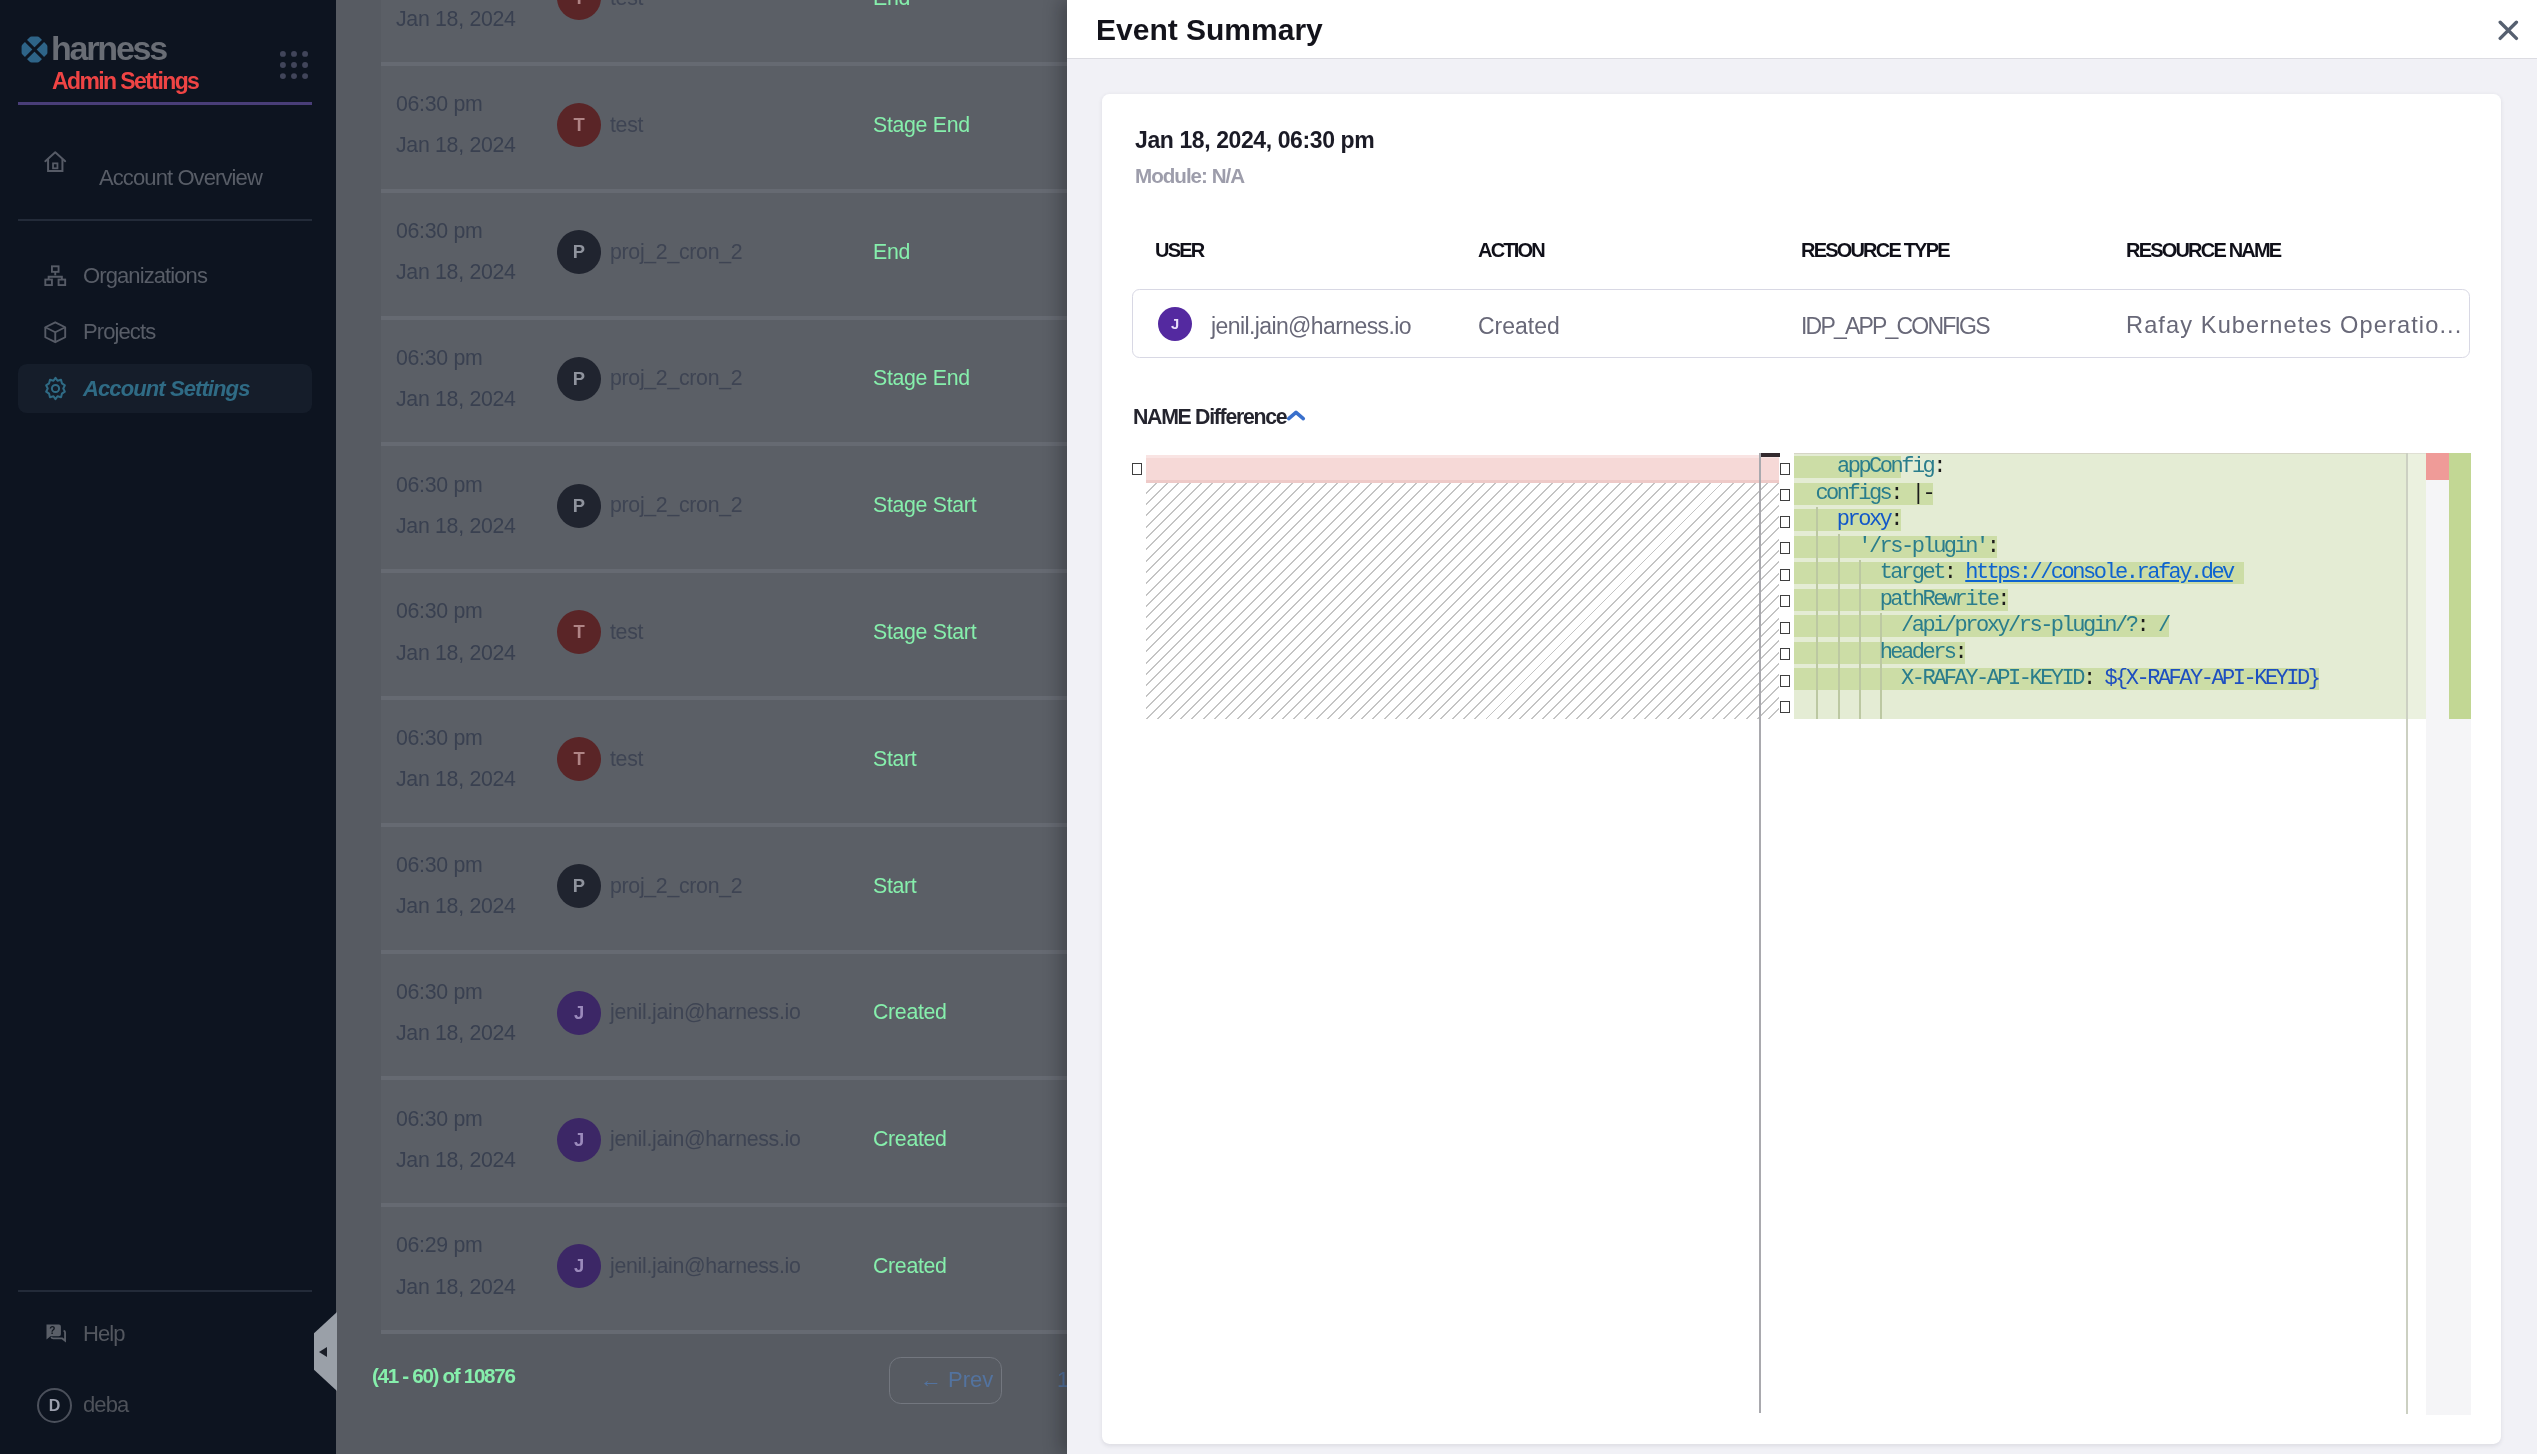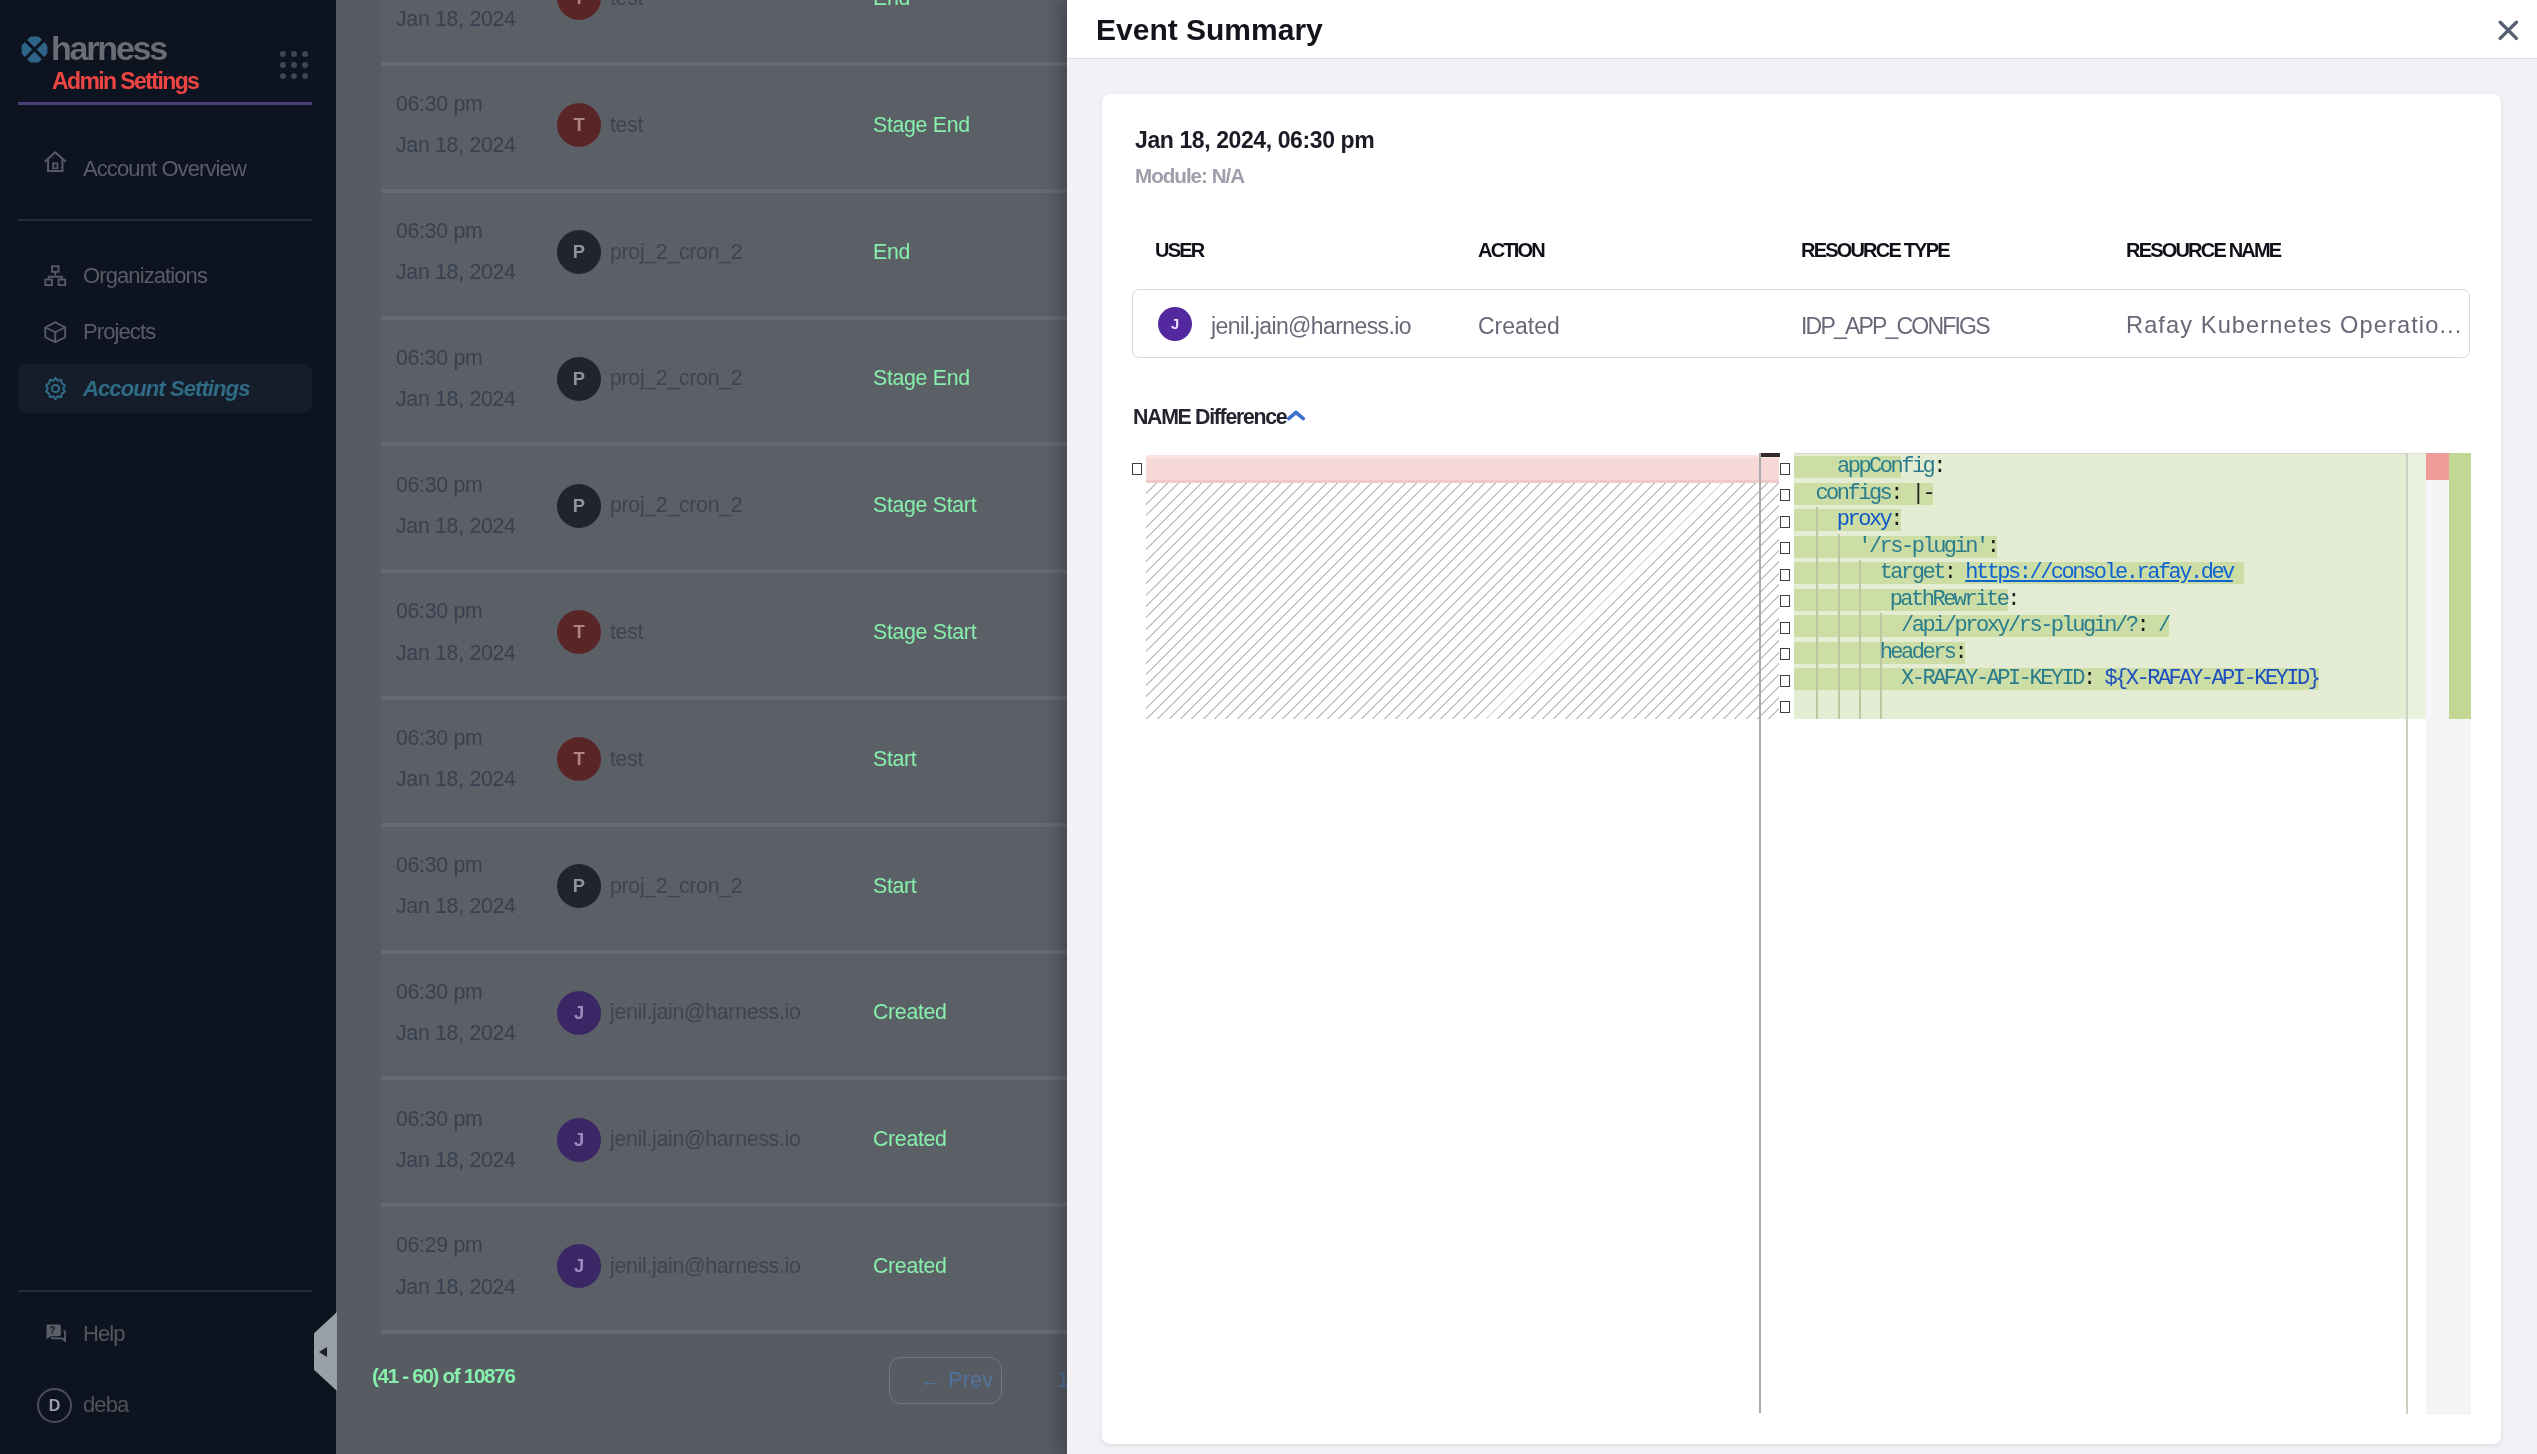--- a/index.html
+++ b/index.html
@@ -126,21 +126,21 @@
         <circle cx="23" cy="38" r="4"></circle>
         <circle cx="38" cy="38" r="4"></circle>
     </g>
   </svg>
 
   <svg class="abs" style="left:42px; top:149px;" width="26.5" height="26.5" viewBox="0 0 24 24">
     <path d="M3 11 L12 3 L21 11" fill="none" stroke="#565b66" stroke-width="1.8" stroke-linecap="round" stroke-linejoin="round"></path>
     <path d="M5.5 9.5 V20 H18.5 V9.5" fill="none" stroke="#565b66" stroke-width="1.8" stroke-linecap="round"></path>
     <rect x="10" y="13" width="4" height="4.5" fill="none" stroke="#565b66" stroke-width="1.6"></rect>
   </svg>
-  <div class="mitem" style="top:156px;">Account Overview</div>
+  <div class="mitem" style="top:165px;margin-left:16px;">Account Overview</div>
   <div class="abs" style="left:17.7px; top:219px; width:294px; height:1.5px; background:#232b39;"></div>
 
   <svg class="abs" style="left:42px; top:263px;" width="26.5" height="26.5" viewBox="0 0 24 24">
     <g fill="none" stroke="#565b66" stroke-width="1.7">
       <rect x="9" y="3" width="6" height="5"></rect>
       <rect x="3" y="15" width="6" height="5"></rect>
       <rect x="15" y="15" width="6" height="5"></rect>
       <path d="M12 8 v3 M6 15 v-2.5 h12 V15"></path>
     </g>
   </svg>
@@ -242,21 +242,21 @@
         <div class="abs" style="left:713px; top:648px; width:10.3px; height:11.8px; border:1.6px solid #3f3f3f; background:#fff;"></div>
         <div class="abs" style="left:713px; top:675px; width:10.3px; height:11.8px; border:1.6px solid #3f3f3f; background:#fff;"></div>
         <div class="abs" style="left:713px; top:701px; width:10.3px; height:11.8px; border:1.6px solid #3f3f3f; background:#fff;"></div>
       </div>
     <div id="codelines">
         <div class="abs mono" style="left:727px; top:454px; height:26.5px; line-height:26.5px;padding-left:43px;"><span style="color:#2a7d8c">appConfig</span><span style="color:#1c1c1c">:</span></div>
         <div class="abs mono" style="left:727px; top:481px; height:26.5px; line-height:26.5px;">  <span style="color:#2a7d8c">configs</span><span style="color:#1c1c1c">:</span> <span style="color:#1c1c1c">|-</span></div>
         <div class="abs mono" style="left:727px; top:507px; height:26.5px; line-height:26.5px;">    <span style="color:#1157c8">proxy</span><span style="color:#1c1c1c">:</span></div>
         <div class="abs mono" style="left:727px; top:534px; height:26.5px; line-height:26.5px;">      <span style="color:#2a7d8c">'/rs-plugin'</span><span style="color:#1c1c1c">:</span></div>
         <div class="abs mono" style="left:727px; top:560px; height:26.5px; line-height:26.5px;">        <span style="color:#2a7d8c">target</span><span style="color:#1c1c1c">:</span> <span style="color:#0e63d0; text-decoration:underline;">https://console.rafay.dev</span></div>
-        <div class="abs mono" style="left:727px; top:587px; height:26.5px; line-height:26.5px;padding-left:10px;">        <span style="color:#2a7d8c">pathRewrite</span><span style="color:#1c1c1c">:</span></div>
+        <div class="abs mono" style="left:727px; top:587px; height:26.5px; line-height:26.5px;">        <span style="color:#2a7d8c">pathRewrite</span><span style="color:#1c1c1c">:</span></div>
         <div class="abs mono" style="left:727px; top:613px; height:26.5px; line-height:26.5px;">          <span style="color:#2a7d8c">/api/proxy/rs-plugin/?</span><span style="color:#1c1c1c">:</span> <span style="color:#2a7d8c">/</span></div>
         <div class="abs mono" style="left:727px; top:640px; height:26.5px; line-height:26.5px;">        <span style="color:#2a7d8c">headers</span><span style="color:#1c1c1c">:</span></div>
         <div class="abs mono" style="left:727px; top:666px; height:26.5px; line-height:26.5px;">          <span style="color:#2a7d8c">X-RAFAY-API-KEYID</span><span style="color:#1c1c1c">:</span> <span style="color:#1d4fc0">${X-RAFAY-API-KEYID}</span></div>
       </div>
 
     <div class="abs" style="left:1339px; top:453px; width:1.5px; height:961px; background:#ccd0c2;"></div>
     <div class="abs" style="left:1341px; top:453px; width:18.4px; height:266px; background:rgba(255,255,255,0.25);"></div>
 
     <div class="abs" style="left:1359px; top:453px; width:45px; height:962px; background:#f5f5f7;"></div>
     <div class="abs" style="left:1359px; top:453px; width:23px; height:26.5px; background:#ef9b98;"></div>

